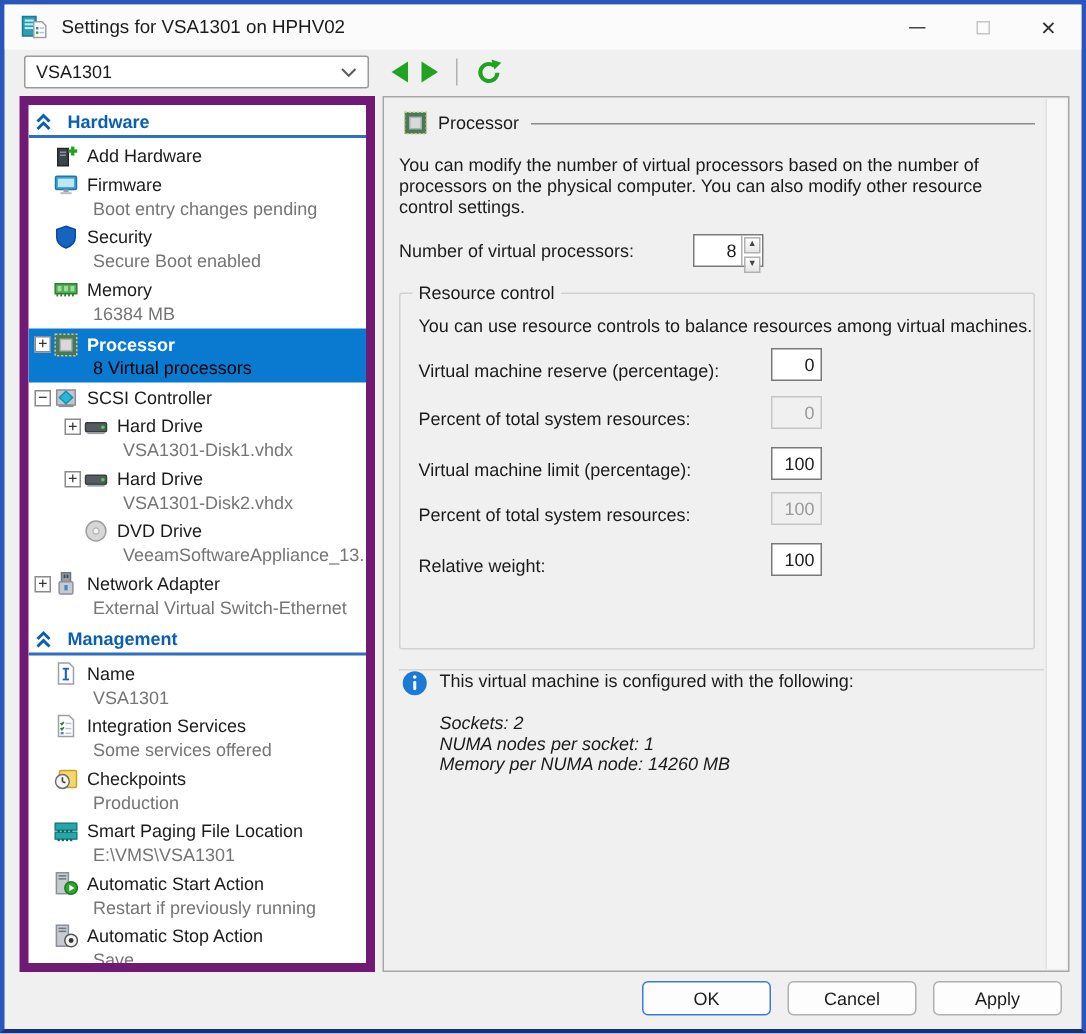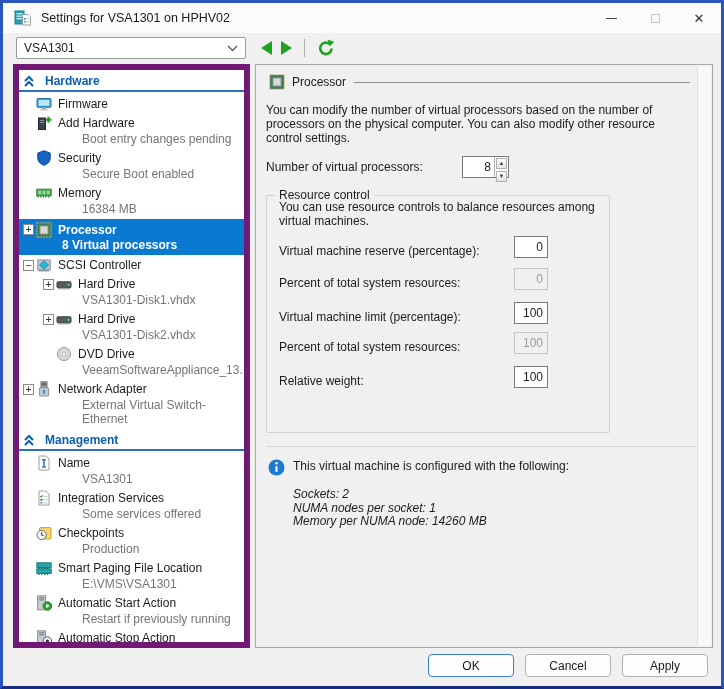--- a/index.html
+++ b/index.html
@@ -41,52 +41,52 @@
   .maincontent{ position:absolute; left:0; top:0; right:16px; bottom:0; padding:9px 4px 0 10px; overflow:hidden; }
   
   .sec-header{ display:flex; align-items:center; padding:4px 2px 2px 4px; border-bottom:2px solid #2e6fc0; margin-bottom:3px; }
   .sec-header .sec-title{ color:#0b5fb0; font-weight:bold; margin-left:10px; }
   .item{ display:flex; align-items:center; min-height:17px; padding:1px 0 1px 4px; margin-bottom:1px; }
   .item .exp{ width:11px; height:11px; border:1px solid #8a8a8a; background:#fff; color:#333;
     font-size:10px; line-height:9px; text-align:center; margin-right:2px; flex:none; font-family:"DejaVu Sans Mono",monospace; }
   .item .expsp{ width:13px; flex:none; }
   .item .ic{ width:16px; height:16px; flex:none; margin-right:6px; display:inline-flex; }
   .item .lbl{ color:#1b1b1b; }
-  .sub{ color:#757575; padding-left:63px; margin:-1px 0 3px 0; line-height:14px; }
+  .sub{ color:#757575; padding-left:43px; margin:-1px 0 3px 0; line-height:14px; }
   .sel-block{ background:#0a79d0; margin-bottom:1px; padding:2px 0 3px 4px; }
   .sel-block .item{ margin:0; padding:0; background:transparent; }
   .sel-block .lbl{ color:#fff; font-weight:bold; }
-  .sel-block .sub{ color:#ffffff; font-weight:bold; padding-left:39px; margin:0; }
+  .sel-block .sub{ color:#000000; font-weight:normal; padding-left:39px; margin:0; }
   .indent1{ padding-left:24px; }
   .sub.indent1s{ padding-left:63px; }
   
   .phead{ display:flex; align-items:center; }
   .phead .ic{ width:16px; height:16px; display:inline-flex; margin-left:3px; }
   .phead .ptitle{ margin-left:7px; margin-right:8px; }
   .phead .hline{ flex:1; border-top:1px solid #8c8c8c; margin-right:2px; }
   .pdesc{ margin-top:13px; max-width:452px; line-height:14px; }
   .vprow{ margin-top:11px; display:flex; align-items:center; }
   .vprow .vplbl{ flex:none; width:196px; }
   .spinbox{ width:47px; height:22px; border:1px solid #7a7a7a; background:#fff; display:flex; }
   .spinbox .num{ flex:1; text-align:right; padding:3px 3px 0 0; }
   .spinner{ width:14px; display:flex; flex-direction:column; border-left:1px solid #b0b0b0; }
   .spinner .sbtn{ flex:1; font-size:6px; line-height:9px; text-align:center; color:#444;
     background:linear-gradient(#fdfdfd,#e6e6e6); border:1px solid #b0b0b0; margin:1px; }
-  .groupbox{ position:relative; margin-top:17px; width:344px; height:238px;
-    border:1px solid #d2d2d2; border-radius:2px; padding:4px 0 0 12px; }
+  .groupbox{ position:relative; margin-top:17px; width:424px; height:238px;
+    border:1px solid #d2d2d2; border-radius:2px; padding:14px 0 0 12px; }
   .gb-legend{ position:absolute; top:-8px; left:8px; background:#f0f0f0; padding:0 4px; }
   .gb-desc{ line-height:14px; }
   .rc-row{ display:flex; align-items:flex-end; height:22px; }
   .rc-row .rlbl{ flex:none; width:235px; }
   .rc-input{ width:34px; height:22px; border:1px solid #7a7a7a; background:#fff; text-align:right;
     padding-right:4px; font-family:"Liberation Sans",sans-serif; font-size:12px; color:#1b1b1b; }
   .rc-row.disabled .rc-input{ border-color:#c6c6c6; background:#f0f0f0; color:#9a9a9a; }
   .mt8{margin-top:8px;} .mt10{margin-top:10px;} .mt12{margin-top:12px;}
   .sephr{ margin-top:13px; border-top:1px solid #d6d6d6; width:434px; }
-  .infoblock{ margin-top:12px; display:flex; }
+  .infoblock{ display:flex; }
   .infoblock .ic{ width:17px; height:17px; flex:none; margin-left:2px; display:inline-flex; }
   .infotxt{ margin-left:8px; }
   .info-head{ line-height:15px; }
   .info-lines{ margin-top:14px;font-style:italic; }
   .info-lines div{ line-height:13.5px; }
   
   .footer{ position:absolute; right:13px; bottom:9px; display:flex; gap:11px; }
   .btn{ width:86px; height:23px; background:#fdfdfd; border:1px solid #b0b0b0; border-radius:4px;
     font-family:"Liberation Sans",sans-serif; font-size:12px; color:#1b1b1b; }
   .btn.default{ border-color:#3b7bd8; }
@@ -154,40 +154,40 @@
             <polyline points="2,6 6,2 10,6" fill="none" stroke="#0b5fb0" stroke-width="2"></polyline>
             <polyline points="2,11 6,7 10,11" fill="none" stroke="#0b5fb0" stroke-width="2"></polyline>
           </svg>
         </span>
         <span class="sec-title">Hardware</span>
       </div>
       <div class="item">
         <span class="expsp"></span>
         <span class="ic">
           <svg width="16" height="16" viewBox="0 0 16 16">
-            <rect x="1" y="2.5" width="14" height="8.8" rx="1" fill="#3aa3d6" stroke="#2374a6"></rect>
-            <rect x="2.6" y="4.1" width="10.8" height="5.6" fill="#bfe6f7"></rect>
-            <rect x="6.3" y="11.3" width="3.4" height="1.8" fill="#9aa0a8"></rect>
-            <rect x="4.3" y="13.1" width="7.4" height="1.4" fill="#b8bec6"></rect>
-          </svg>
-        </span>
-        <span class="lbl">Firmware</span>
-      </div>
-      <div class="item">
-        <span class="expsp"></span>
-        <span class="ic">
-          <svg width="16" height="16" viewBox="0 0 16 16">
             <rect x="2.5" y="3" width="7" height="11.5" fill="#3f434b" stroke="#24262b"></rect>
             <rect x="4" y="5" width="4" height="1" fill="#8c929c"></rect>
             <rect x="4" y="7" width="4" height="1" fill="#8c929c"></rect>
             <rect x="9.5" y="3.6" width="6" height="2.2" fill="#1fa321"></rect>
             <rect x="11.4" y="1.7" width="2.2" height="6" fill="#1fa321"></rect>
           </svg>
         </span>
         <span class="lbl">Add Hardware</span>
+      </div>
+      <div class="item">
+        <span class="expsp"></span>
+        <span class="ic">
+          <svg width="16" height="16" viewBox="0 0 16 16">
+            <rect x="1" y="2.5" width="14" height="8.8" rx="1" fill="#3aa3d6" stroke="#2374a6"></rect>
+            <rect x="2.6" y="4.1" width="10.8" height="5.6" fill="#bfe6f7"></rect>
+            <rect x="6.3" y="11.3" width="3.4" height="1.8" fill="#9aa0a8"></rect>
+            <rect x="4.3" y="13.1" width="7.4" height="1.4" fill="#b8bec6"></rect>
+          </svg>
+        </span>
+        <span class="lbl">Firmware</span>
       </div>
       <div class="sub">Boot entry changes pending</div>
       <div class="item">
         <span class="expsp"></span>
         <span class="ic">
           <svg width="16" height="16" viewBox="0 0 16 16">
             <path d="M8 0.8 L14.2 3 V8 C14.2 12 11.2 14.2 8 15.3 C4.8 14.2 1.8 12 1.8 8 V3 Z" fill="#1565c0" stroke="#0d47a1"></path>
           </svg>
         </span>
         <span class="lbl">Security</span>

